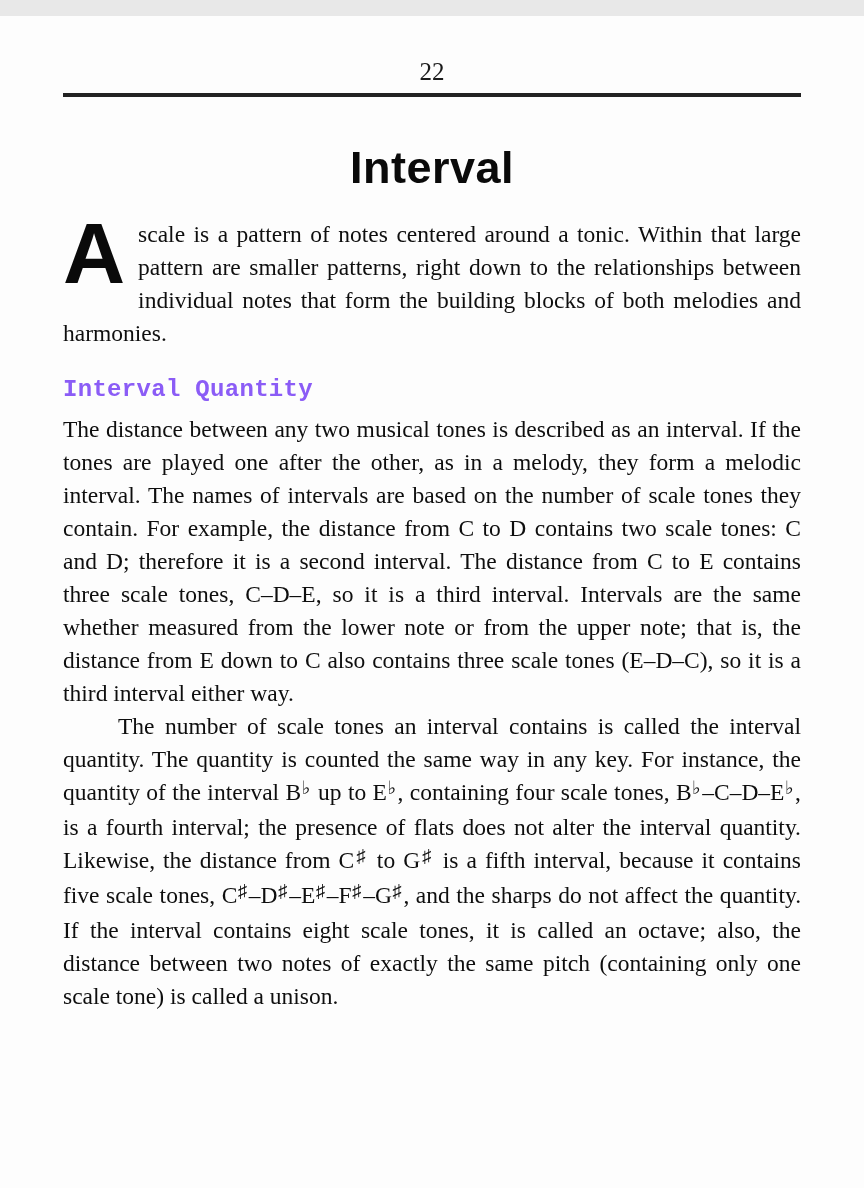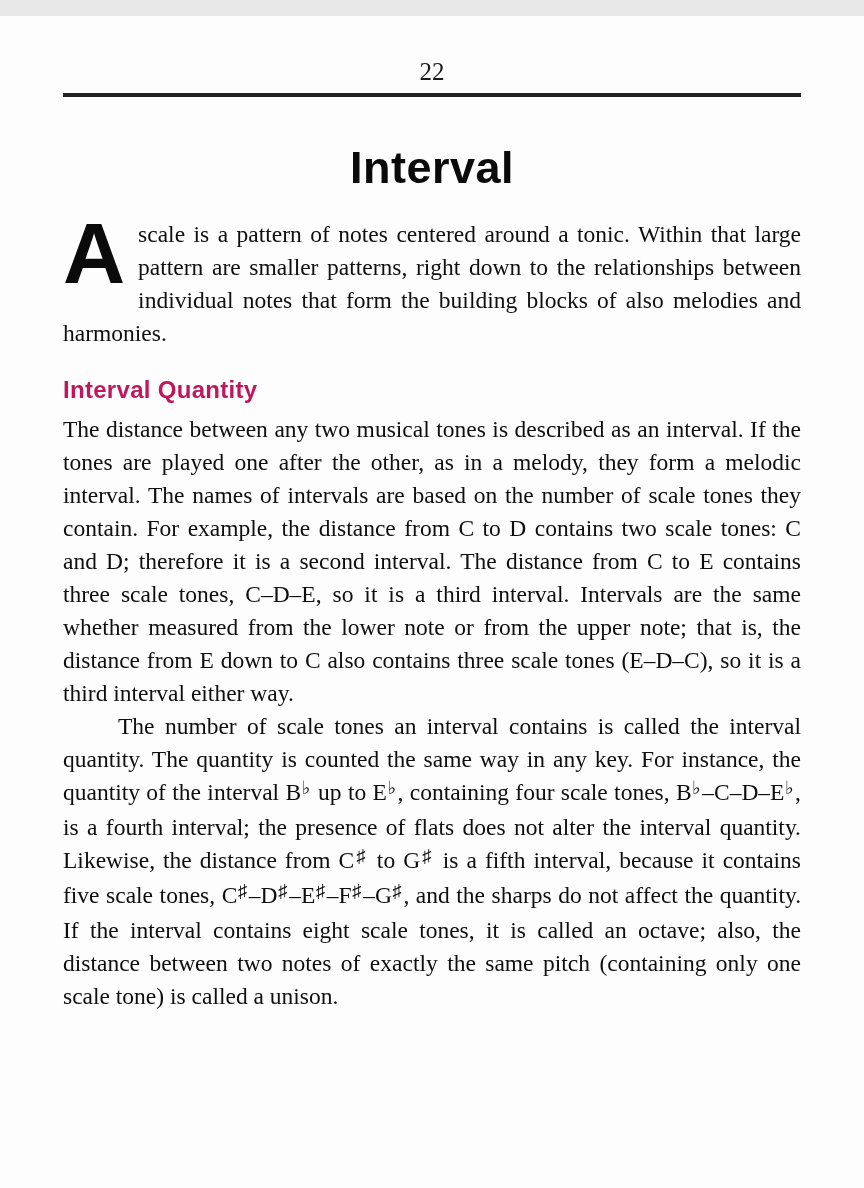--- a/index.html
+++ b/index.html
@@ -57,25 +57,25 @@
     float: left;
     font-family: "Liberation Sans", sans-serif;
     font-weight: 900;
     font-size: 86px;
     line-height: 60px;
     height: 63px;
     margin: 5px 13px 0 0;
     color: #0a0a0a;
   }
   .section-heading {
-    font-family: Liberation Sans, sans-serif;
+    font-family: Liberation Mono, monospace;
     font-weight: 700;
     font-size: 24px;
     line-height: 26px;
-    color: #be185d;
+    color: #8b5cf6;
     margin: 27px 0 10px 0;
     letter-spacing: 0.3px;
   }
   .indent-first { text-indent: 55px; }
   .it { }
   .acc {
     font-size: 78%;
     position: relative;
     top: -6px;
     letter-spacing: 1px;
@@ -88,21 +88,21 @@
 
   <div class="folio">22</div>
 
   <div class="header-rule"></div>
 
   <div class="chapter-block">
     <h1 class="chapter-title">Interval</h1>
   </div>
 
   <p class="body-copy intro">
-    <span class="dropcap">A</span><span><span>scale is a pattern of notes centered around a tonic. Within that large pattern are smaller patterns, right down to the relationships between individual notes that form the building blocks of also melodies and harmonies.</span></span>
+    <span class="dropcap">A</span><span><span>scale is a pattern of notes centered around a tonic. Within that large pattern are smaller patterns, right down to the relationships between individual notes that form the building blocks of both melodies and harmonies.</span></span>
   </p>
 
   <h2 class="section-heading">Interval Quantity</h2>
 
   <p class="body-copy"><span>The distance between any two musical tones is described as an </span><span class="it">interval</span><span>. If the tones are played one after the other, as in a melody, they form a </span><span class="it">melodic interval.</span><span> The names of intervals are based on the number of scale tones they contain. For example, the distance from C to D contains two scale tones: C and D; therefore it is a </span><span class="it">second</span><span> interval. The distance from C to E contains three scale tones, C–D–E, so it is a </span><span class="it">third</span><span> interval. Intervals are the same whether measured from the lower note or from the upper note; that is, the distance from E </span><span class="it">down</span><span> to C also contains three scale tones (E–D–C), so it is a third interval either way.</span></p>
 
   <p class="body-copy indent-first"><span>The number of scale tones an interval contains is called the </span><span class="it">interval quantity.</span><span> The quantity is counted the same way in any key. For instance, the quantity of the interval B</span><span class="acc">♭</span><span> up to E</span><span class="acc">♭</span><span>, containing four scale tones, B</span><span class="acc">♭</span><span>–C–D–E</span><span class="acc">♭</span><span>, is a </span><span class="it">fourth</span><span> interval; the presence of flats does not alter the interval quantity. Likewise, the distance from C</span><span class="acc">♯</span><span> to G</span><span class="acc">♯</span><span> is a </span><span class="it">fifth</span><span> interval, because it contains five scale tones, C</span><span class="acc">♯</span><span>–D</span><span class="acc">♯</span><span>–E</span><span class="acc">♯</span><span>–F</span><span class="acc">♯</span><span>–G</span><span class="acc">♯</span><span>, and the sharps do not affect the quantity. If the interval contains eight scale tones, it is called an </span><span class="it">octave;</span><span> also, the distance between two notes of exactly the same pitch (containing </span><span class="it">only one</span><span> scale tone) is called a </span><span class="it">unison</span><span>.</span></p>
 
 </div>
 

